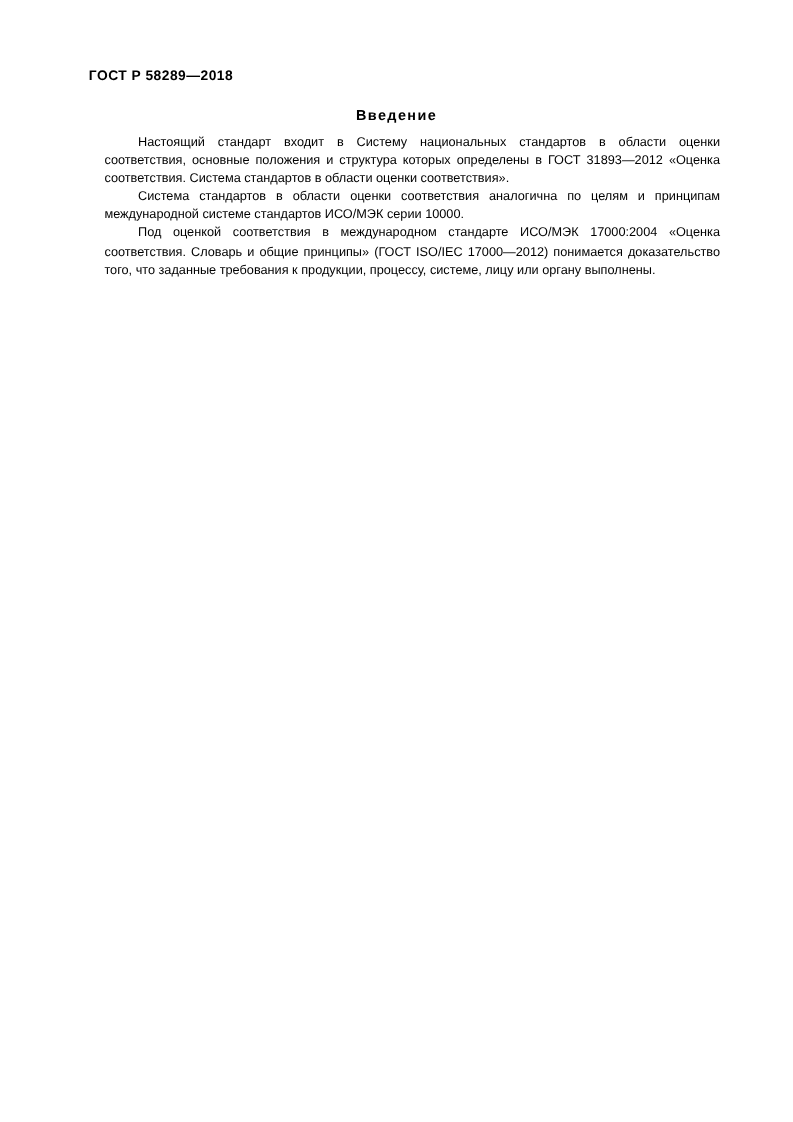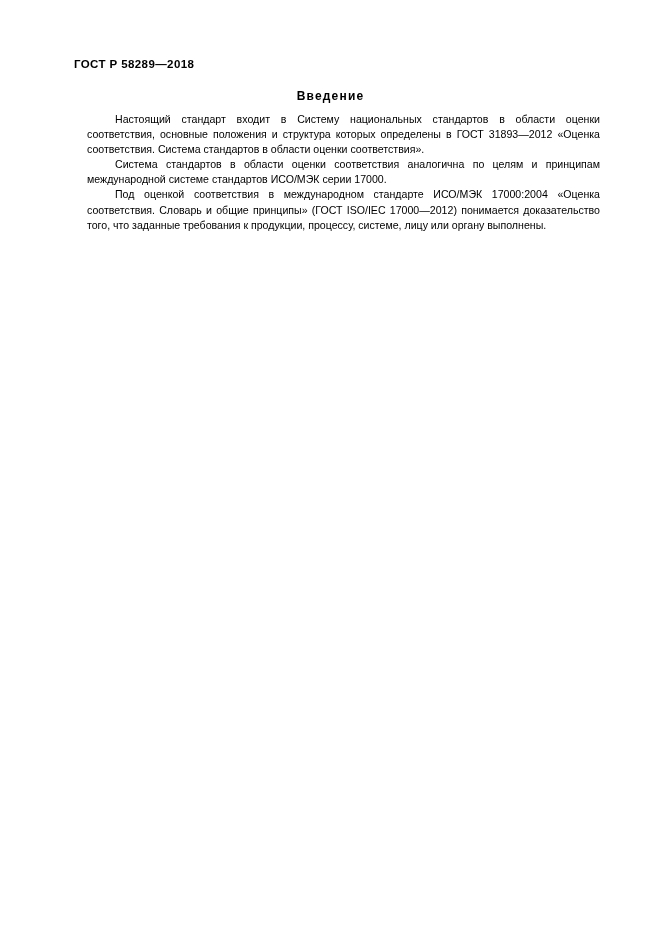--- a/index.html
+++ b/index.html
@@ -69,19 +69,19 @@
 <body>
 
 <div class="page">
 
   <div class="header-std">ГОСТ Р 58289—2018</div>
 
   <div class="doc-title">Введение</div>
 
   <div class="body-block">
     <p class="para">Настоящий стандарт входит в Систему национальных стандартов в области оценки соответствия, основные положения и структура которых определены в ГОСТ 31893—2012 «Оценка соответствия. Система стандартов в области оценки соответствия».</p>
-    <p class="para">Система стандартов в области оценки соответствия аналогична по целям и принципам международной системе стандартов ИСО/МЭК серии 17000.</p>
+    <p class="para">Система стандартов в области оценки соответствия аналогична по целям и принципам международной системе стандартов ИСО/МЭК серии 10000.</p>
     <p class="para">Под оценкой соответствия в международном стандарте ИСО/МЭК 17000:2004 «Оценка соответствия. Словарь и общие принципы» (ГОСТ ISO/IEC 17000—2012) понимается доказательство того, что заданные требования к продукции, процессу, системе, лицу или органу выполнены.</p>
   </div>
 
   <div class="page-number">IV</div>
 
 </div>
 
 </body></html>

